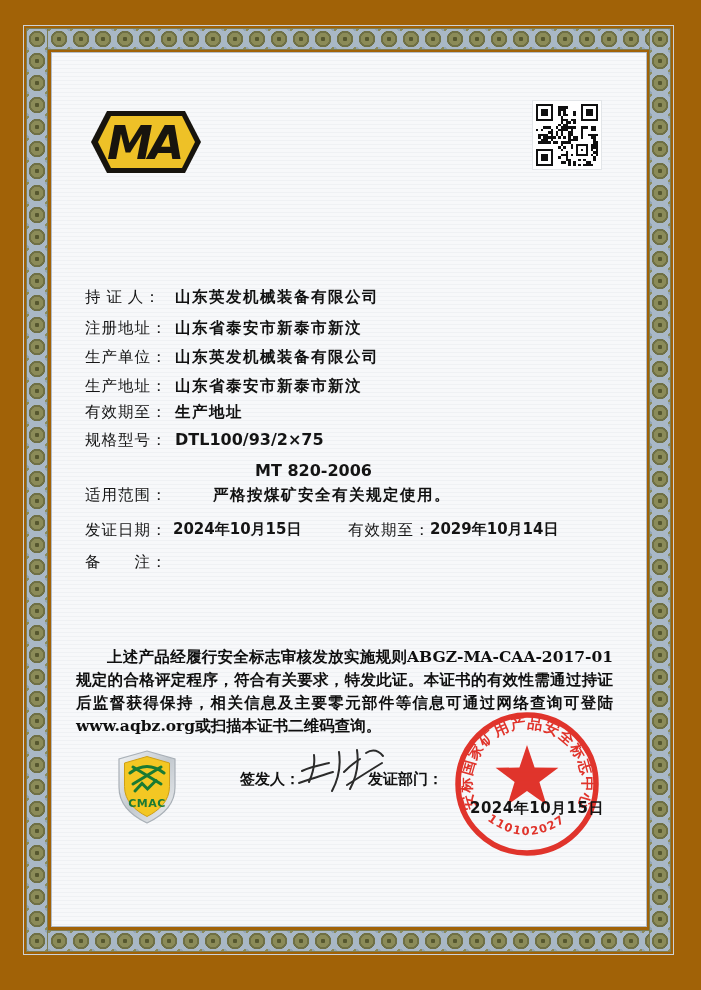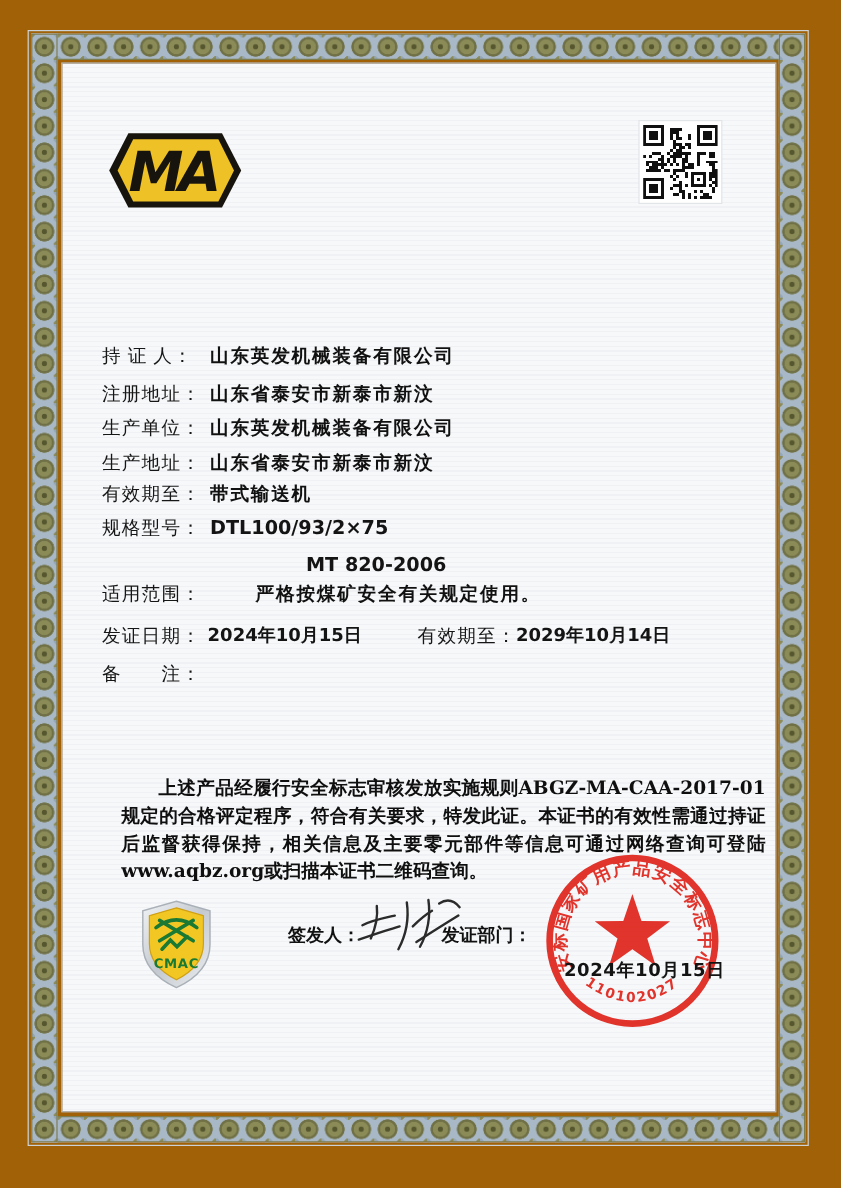--- a/index.html
+++ b/index.html
@@ -32,21 +32,21 @@
   .title{position:absolute;left:52px;top:205px;width:594px;text-align:center;
     font-weight:900;font-size:35px;letter-spacing:3px;color:#0d0d0d;font-family:"DejaVu Serif",serif;}
   
   .row{position:absolute;left:85px;height:22px;white-space:nowrap;}
   .flabel{font-size:15.5px;letter-spacing:1px;color:#161616;font-family:"Liberation Serif",serif;}
   .fvalue{position:absolute;top:0;}
   .kai{font-family:"DejaVu Serif",serif;font-weight:700;font-size:15.5px;letter-spacing:1.5px;color:#111;}
   .got{font-family:"DejaVu Sans","Liberation Sans",sans-serif;font-weight:700;font-size:16px;color:#141414;}
   .got.sm{font-size:15px;font-weight:600;}
   
-  .statement{position:absolute;left:101px;top:645px;width:537px;text-align:justify;text-indent:2em;
+  .statement{position:absolute;left:76px;top:645px;width:537px;text-align:justify;text-indent:2em;
     font-family:"DejaVu Serif",serif;font-weight:600;font-size:15.5px;line-height:23px;color:#0f0f0f;}
   
   .cmac{position:absolute;left:116px;top:750px;}
   .sig-label{position:absolute;left:240px;top:770px;font-family:"DejaVu Sans",sans-serif;
     font-weight:700;font-size:15px;color:#111;}
   .dept-label{position:absolute;left:368px;top:770px;font-family:"DejaVu Sans",sans-serif;
     font-weight:700;font-size:15px;color:#111;}
   .signature{position:absolute;left:294px;top:744px;}
   .stamp{position:absolute;left:447px;top:704px;}
   .stamp-date{position:absolute;left:470px;top:799px;font-family:"DejaVu Sans",sans-serif;
@@ -271,21 +271,21 @@
         </g>
     </g>
   </svg>
 
 
   <div id="rows">
       <div class="row" style="top: 287px;"><span class="flabel">持 证 人：</span><span class="fvalue kai" style="left: 90px;">山东英发机械装备有限公司</span></div>
       <div class="row" style="top: 318px;"><span class="flabel">注册地址：</span><span class="fvalue kai" style="left: 90px;">山东省泰安市新泰市新汶</span></div>
       <div class="row" style="top: 347px;"><span class="flabel">生产单位：</span><span class="fvalue kai" style="left: 90px;">山东英发机械装备有限公司</span></div>
       <div class="row" style="top: 376px;"><span class="flabel">生产地址：</span><span class="fvalue kai" style="left: 90px;">山东省泰安市新泰市新汶</span></div>
-      <div class="row" style="top: 402px;"><span class="flabel">有效期至：</span><span class="fvalue kai" style="left: 90px;">带式输送机</span></div>
+      <div class="row" style="top: 402px;"><span class="flabel">有效期至：</span><span class="fvalue kai" style="left: 90px;">生产地址</span></div>
       <div class="row" style="top: 430px;"><span class="flabel">规格型号：</span><span class="fvalue got" style="left: 90px;">DTL100/93/2×75</span></div>
       <div class="row" style="top: 461px;"><span class="fvalue got" style="left: 170px;">MT 820-2006</span></div>
       <div class="row" style="top: 485px;"><span class="flabel">适用范围：</span><span class="fvalue kai" style="left: 84px; margin-left: 44px;">严格按煤矿安全有关规定使用。</span></div>
     </div>
 
   <div class="row" style="top:520px;">
     <span class="flabel">发证日期：</span>
     <span class="fvalue got sm" style="left:88px;">2024年10月15日</span>
     <span class="flabel" style="position:absolute;left:263px;">有效期至：</span>
     <span class="fvalue got sm" style="left:345px;">2029年10月14日</span>

